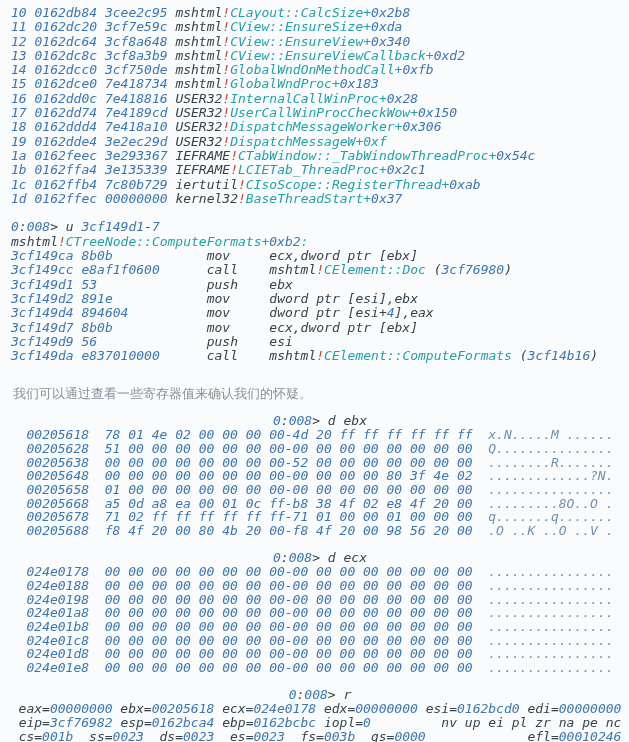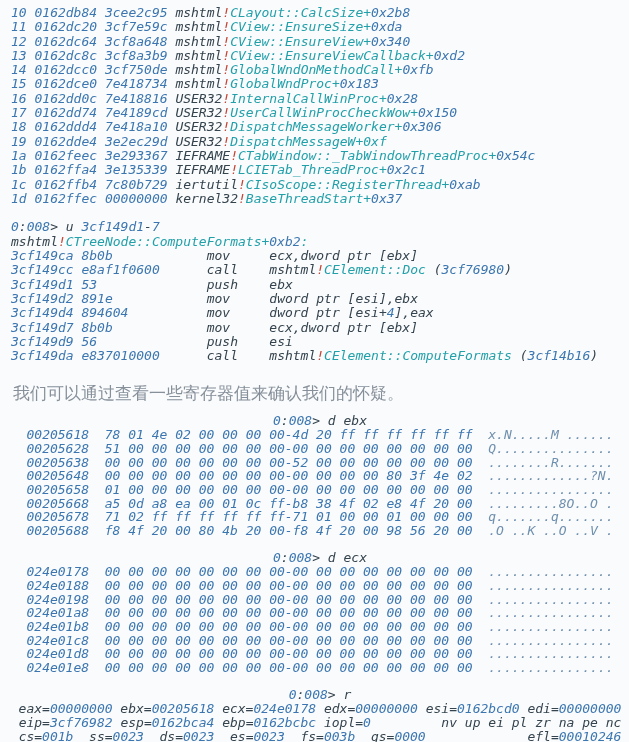--- a/index.html
+++ b/index.html
@@ -17,21 +17,21 @@
   #stack-block{padding:6px 0 0 11px;line-height:14.3px;}
   #dump-block{padding:0 0 0 11px;line-height:13.7px;text-align:center;}
   .line{min-height:1em;}
   .t-num{color:var(--num,#3b76b0);}
   .t-id{color:var(--ident,#34434e);}
   .t-bang{color:var(--bang,#c44536);}
   .t-sym{color:var(--sym,#22a0aa);}
   .t-ascii{color:var(--ascii,#6f8fae);}
   .note{
     font-family:"Liberation Sans","DejaVu Sans",sans-serif;
-    font-size:17px;
+    font-size:13px;
     color:var(--comment,#86909a);
     margin:22px 0 12px 13px;
     line-height:17px;
   }
 </style>
 </head>
 <body>
 
 <div id="page">
   <div class="code" id="stack-block"><div class="line"><span class="t-num">10</span> <span class="t-num">0162db84</span> <span class="t-num">3cee2c95</span> <span class="t-id">mshtml</span><span class="t-bang">!</span><span class="t-sym">CLayout::CalcSize+<span class="t-num">0x2b8</span></span></div><div class="line"><span class="t-num">11</span> <span class="t-num">0162dc20</span> <span class="t-num">3cf7e59c</span> <span class="t-id">mshtml</span><span class="t-bang">!</span><span class="t-sym">CView::EnsureSize+<span class="t-num">0xda</span></span></div><div class="line"><span class="t-num">12</span> <span class="t-num">0162dc64</span> <span class="t-num">3cf8a648</span> <span class="t-id">mshtml</span><span class="t-bang">!</span><span class="t-sym">CView::EnsureView+<span class="t-num">0x340</span></span></div><div class="line"><span class="t-num">13</span> <span class="t-num">0162dc8c</span> <span class="t-num">3cf8a3b9</span> <span class="t-id">mshtml</span><span class="t-bang">!</span><span class="t-sym">CView::EnsureViewCallback+<span class="t-num">0xd2</span></span></div><div class="line"><span class="t-num">14</span> <span class="t-num">0162dcc0</span> <span class="t-num">3cf750de</span> <span class="t-id">mshtml</span><span class="t-bang">!</span><span class="t-sym">GlobalWndOnMethodCall+<span class="t-num">0xfb</span></span></div><div class="line"><span class="t-num">15</span> <span class="t-num">0162dce0</span> <span class="t-num">7e418734</span> <span class="t-id">mshtml</span><span class="t-bang">!</span><span class="t-sym">GlobalWndProc+<span class="t-num">0x183</span></span></div><div class="line"><span class="t-num">16</span> <span class="t-num">0162dd0c</span> <span class="t-num">7e418816</span> <span class="t-id">USER32</span><span class="t-bang">!</span><span class="t-sym">InternalCallWinProc+<span class="t-num">0x28</span></span></div><div class="line"><span class="t-num">17</span> <span class="t-num">0162dd74</span> <span class="t-num">7e4189cd</span> <span class="t-id">USER32</span><span class="t-bang">!</span><span class="t-sym">UserCallWinProcCheckWow+<span class="t-num">0x150</span></span></div><div class="line"><span class="t-num">18</span> <span class="t-num">0162ddd4</span> <span class="t-num">7e418a10</span> <span class="t-id">USER32</span><span class="t-bang">!</span><span class="t-sym">DispatchMessageWorker+<span class="t-num">0x306</span></span></div><div class="line"><span class="t-num">19</span> <span class="t-num">0162dde4</span> <span class="t-num">3e2ec29d</span> <span class="t-id">USER32</span><span class="t-bang">!</span><span class="t-sym">DispatchMessageW+0xf</span></div><div class="line"><span class="t-num">1a</span> <span class="t-num">0162feec</span> <span class="t-num">3e293367</span> <span class="t-id">IEFRAME</span><span class="t-bang">!</span><span class="t-sym">CTabWindow::_TabWindowThreadProc+<span class="t-num">0x54c</span></span></div><div class="line"><span class="t-num">1b</span> <span class="t-num">0162ffa4</span> <span class="t-num">3e135339</span> <span class="t-id">IEFRAME</span><span class="t-bang">!</span><span class="t-sym">LCIETab_ThreadProc+<span class="t-num">0x2c1</span></span></div><div class="line"><span class="t-num">1c</span> <span class="t-num">0162ffb4</span> <span class="t-num">7c80b729</span> <span class="t-id">iertutil</span><span class="t-bang">!</span><span class="t-sym">CIsoScope::RegisterThread+<span class="t-num">0xab</span></span></div><div class="line"><span class="t-num">1d</span> <span class="t-num">0162ffec</span> <span class="t-num">00000000</span> <span class="t-id">kernel32</span><span class="t-bang">!</span><span class="t-sym">BaseThreadStart+<span class="t-num">0x37</span></span></div><div class="line">&nbsp;</div><div class="line"><span class="t-num">0</span>:<span class="t-num">008</span>&gt; u <span class="t-num">3cf149d1</span>-<span class="t-num">7</span></div><div class="line"><span class="t-id">mshtml</span><span class="t-bang">!</span><span class="t-sym">CTreeNode::ComputeFormats+<span class="t-num">0xb2</span>:</span></div><div class="line"><span class="t-num">3cf149ca</span> <span class="t-num">8b0b            </span><span class="t-id">mov     </span>ecx,dword ptr [ebx]</div><div class="line"><span class="t-num">3cf149cc</span> <span class="t-num">e8af1f0600      </span><span class="t-id">call    </span><span class="t-id">mshtml</span><span class="t-bang">!</span><span class="t-sym">CElement::Doc</span> (<span class="t-num">3cf76980</span>)</div><div class="line"><span class="t-num">3cf149d1</span> <span class="t-num">53              </span><span class="t-id">push    </span>ebx</div><div class="line"><span class="t-num">3cf149d2</span> <span class="t-num">891e            </span><span class="t-id">mov     </span>dword ptr [esi],ebx</div><div class="line"><span class="t-num">3cf149d4</span> <span class="t-num">894604          </span><span class="t-id">mov     </span>dword ptr [esi+<span class="t-num">4</span>],eax</div><div class="line"><span class="t-num">3cf149d7</span> <span class="t-num">8b0b            </span><span class="t-id">mov     </span>ecx,dword ptr [ebx]</div><div class="line"><span class="t-num">3cf149d9</span> <span class="t-num">56              </span><span class="t-id">push    </span>esi</div><div class="line"><span class="t-num">3cf149da</span> <span class="t-num">e837010000      </span><span class="t-id">call    </span><span class="t-id">mshtml</span><span class="t-bang">!</span><span class="t-sym">CElement::ComputeFormats</span> (<span class="t-num">3cf14b16</span>)</div></div>

